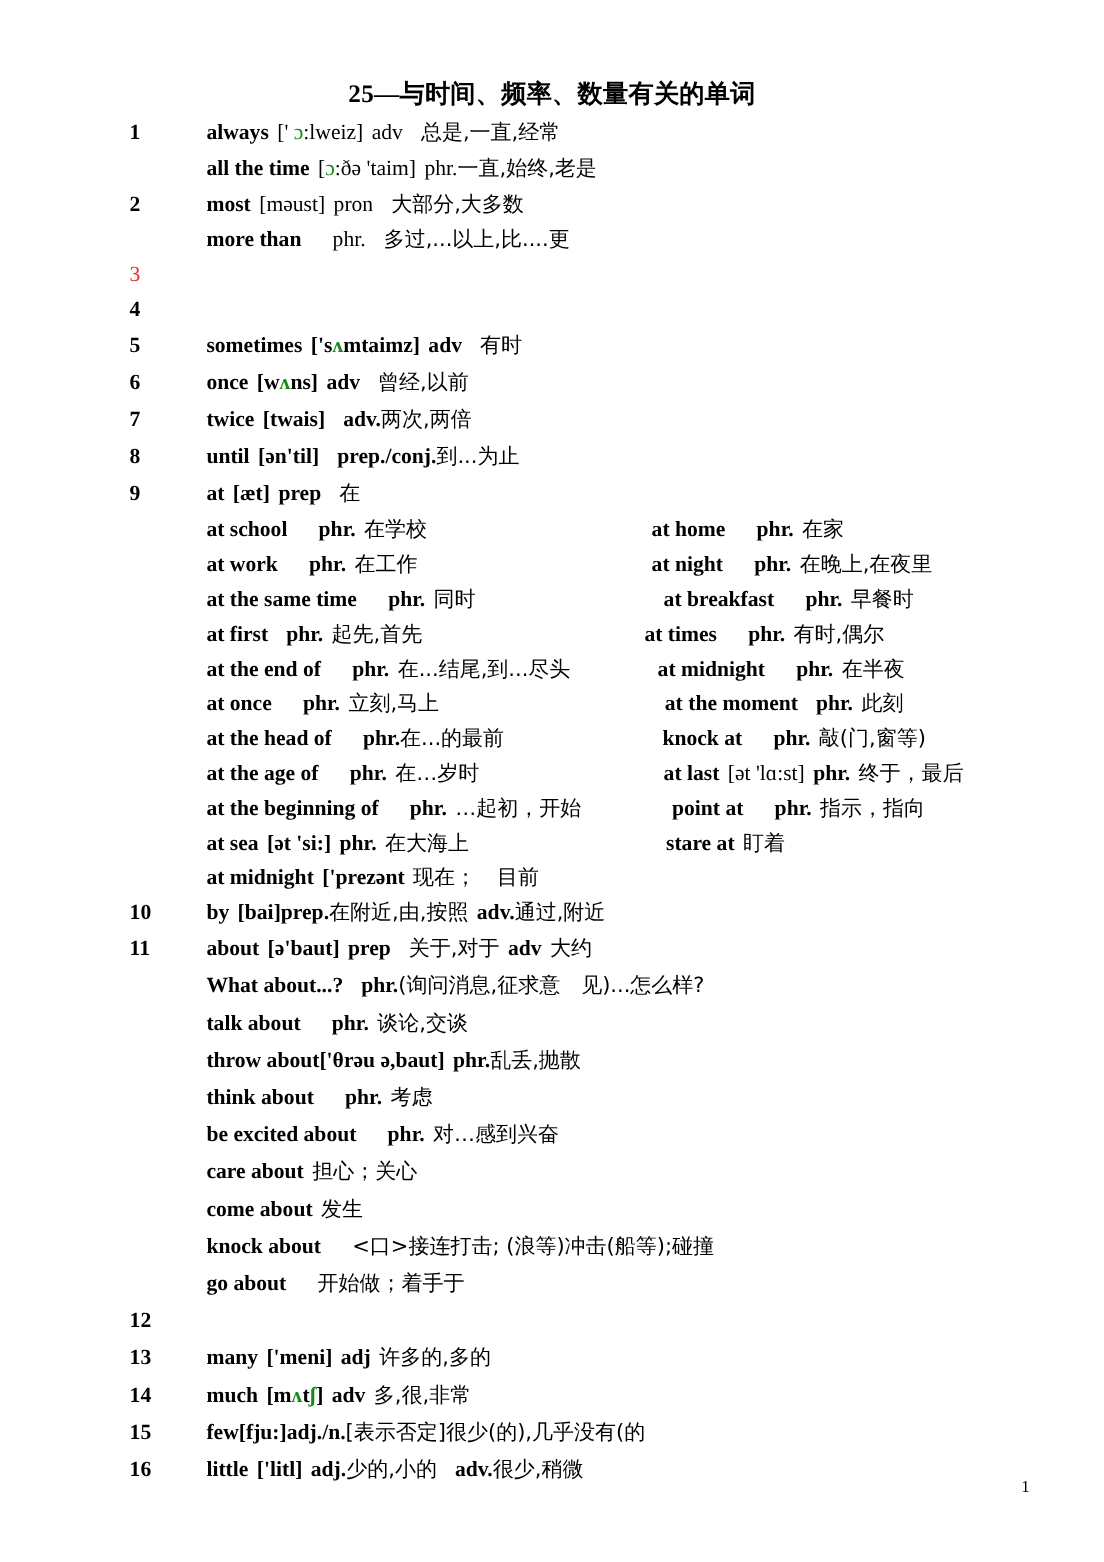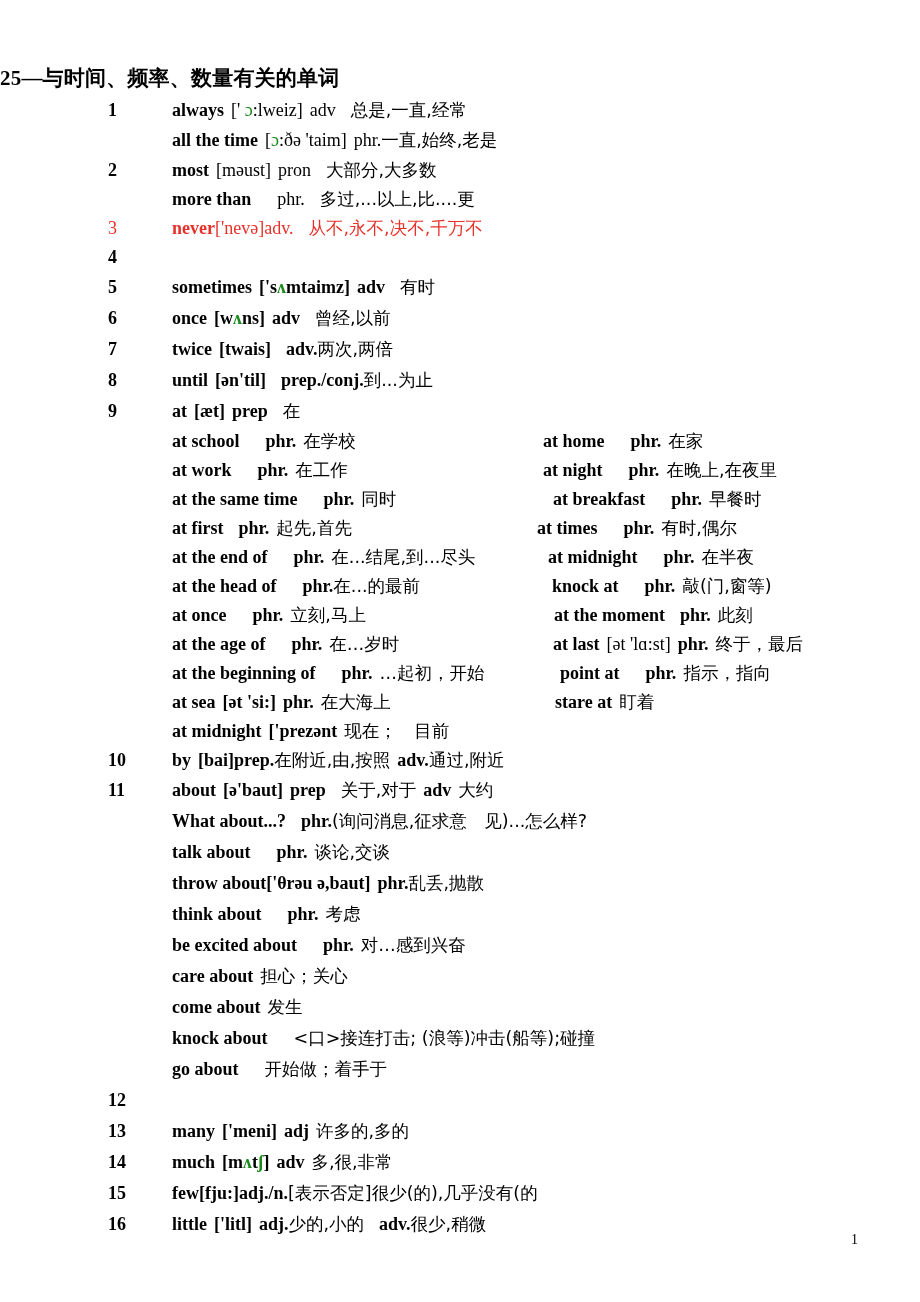--- a/index.html
+++ b/index.html
@@ -22,21 +22,21 @@
     width: 920px;
     height: 1302px;
   }
 
   
   .doc-title {
     position: absolute;
     left: 0;
     top: 64px;
     width: 920px;
-    text-align: left;
+    text-align: center;
     font-size: 21px;
     font-weight: bold;
     letter-spacing: 0.2px;
     white-space: nowrap;
   }
 
   
   .entries {
     position: absolute;
     left: 0;
@@ -138,21 +138,20 @@
       <span class="num">2</span>
       <span class="colL"><span>most</span><span class="sp-sm"></span><span class="reg">[məust]</span><span class="sp-sm"></span><span class="reg">pron</span><span class="sp-md"></span><span class="cjk">大部分,大多数</span></span>
     </div>
 
     <div class="row">
       <span class="colL"><span>more than</span><span class="sp-lg"></span><span class="reg">phr.</span><span class="sp-md"></span><span class="cjk">多过,...以上,比....更</span></span>
     </div>
 
     <div class="row">
       <span class="num plain red">3</span>
-      <span class="colL red"><span>never</span><span class="reg">['nevə]</span><span class="reg">adv.</span><span class="sp-md"></span><span class="cjk">从不,永不,决不,千万不</span></span>
     </div>
 
     <div class="row">
       <span class="num">4</span>
     </div>
 
     <div class="row row-tall">
       <span class="num">5</span>
       <span class="colL"><span>sometimes</span><span class="sp-sm"></span><span><span>['s</span><span class="ipa-green">ʌ</span><span>mtaimz]</span></span><span class="sp-sm"></span><span>adv</span><span class="sp-md"></span><span class="cjk-b">有时</span></span>
     </div>
@@ -196,30 +195,30 @@
       <span class="colL"><span>at first</span><span class="sp-md"></span><span>phr.</span><span class="sp-sm"></span><span class="cjk-b">起先,首先</span></span>
       <span class="colR" style="left:537px"><span>at times</span><span class="sp-lg"></span><span>phr.</span><span class="sp-sm"></span><span class="cjk-b">有时,偶尔</span></span>
     </div>
 
     <div class="row">
       <span class="colL"><span>at the end of</span><span class="sp-lg"></span><span>phr.</span><span class="sp-sm"></span><span class="cjk-b">在...结尾,到...尽头</span></span>
       <span class="colR" style="left:548px"><span>at midnight</span><span class="sp-lg"></span><span>phr.</span><span class="sp-sm"></span><span class="cjk-b">在半夜</span></span>
     </div>
 
     <div class="row">
+      <span class="colL"><span>at once</span><span class="sp-lg"></span><span>phr.</span><span class="sp-sm"></span><span class="cjk-b">立刻,马上</span></span>
+      <span class="colR" style="left:554px"><span>at the moment</span><span class="sp-md"></span><span>phr.</span><span class="sp-sm"></span><span class="cjk-b">此刻</span></span>
+    </div>
+
+    <div class="row">
       <span class="colL"><span>at the head of</span><span class="sp-lg"></span><span>phr.</span><span class="cjk-b">在...的最前</span></span>
       <span class="colR" style="left:552px"><span>knock at</span><span class="sp-lg"></span><span>phr.</span><span class="sp-sm"></span><span class="cjk-b">敲(门,窗等)</span></span>
     </div>
 
     <div class="row">
-      <span class="colL"><span>at once</span><span class="sp-lg"></span><span>phr.</span><span class="sp-sm"></span><span class="cjk-b">立刻,马上</span></span>
-      <span class="colR" style="left:554px"><span>at the moment</span><span class="sp-md"></span><span>phr.</span><span class="sp-sm"></span><span class="cjk-b">此刻</span></span>
-    </div>
-
-    <div class="row">
       <span class="colL"><span>at the age of</span><span class="sp-lg"></span><span>phr.</span><span class="sp-sm"></span><span class="cjk-b">在…岁时</span></span>
       <span class="colR" style="left:553px"><span>at last</span><span class="sp-sm"></span><span class="reg">[ət 'lɑ:st]</span><span class="sp-sm"></span><span>phr.</span><span class="sp-sm"></span><span class="cjk-b">终于，最后</span></span>
     </div>
 
     <div class="row">
       <span class="colL"><span>at the beginning of</span><span class="sp-lg"></span><span>phr.</span><span class="sp-sm"></span><span class="cjk-b">…起初，开始</span></span>
       <span class="colR" style="left:560px"><span>point at</span><span class="sp-lg"></span><span>phr.</span><span class="sp-sm"></span><span class="cjk-b">指示，指向</span></span>
     </div>
 
     <div class="row">

